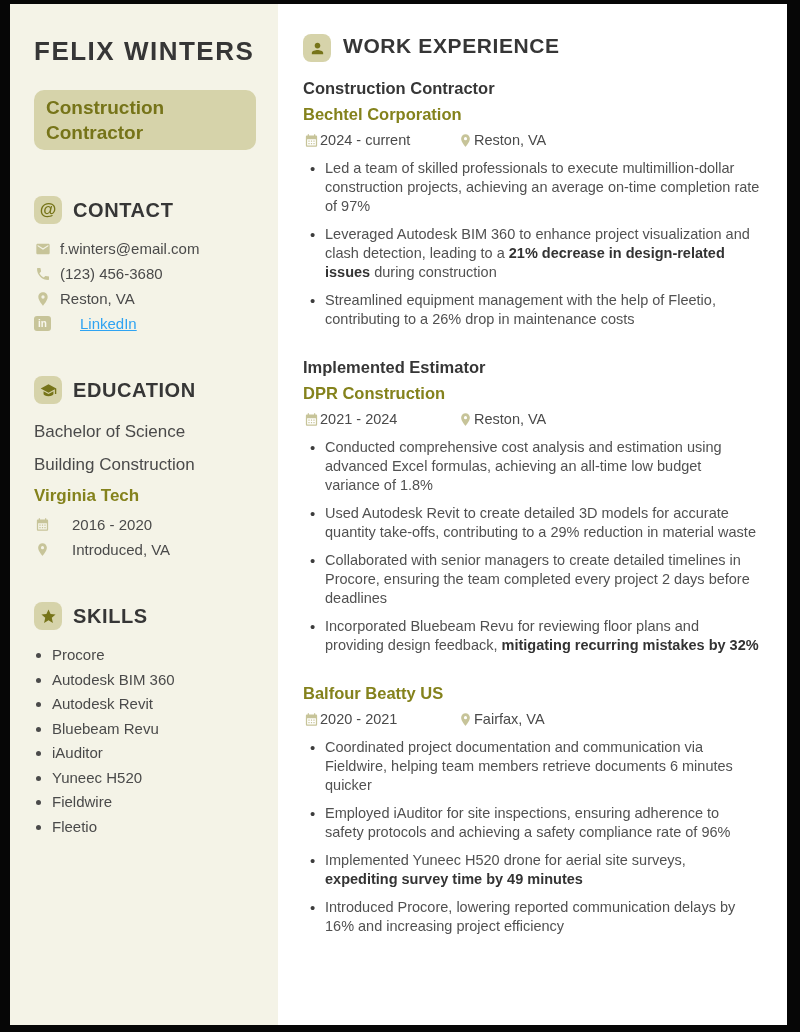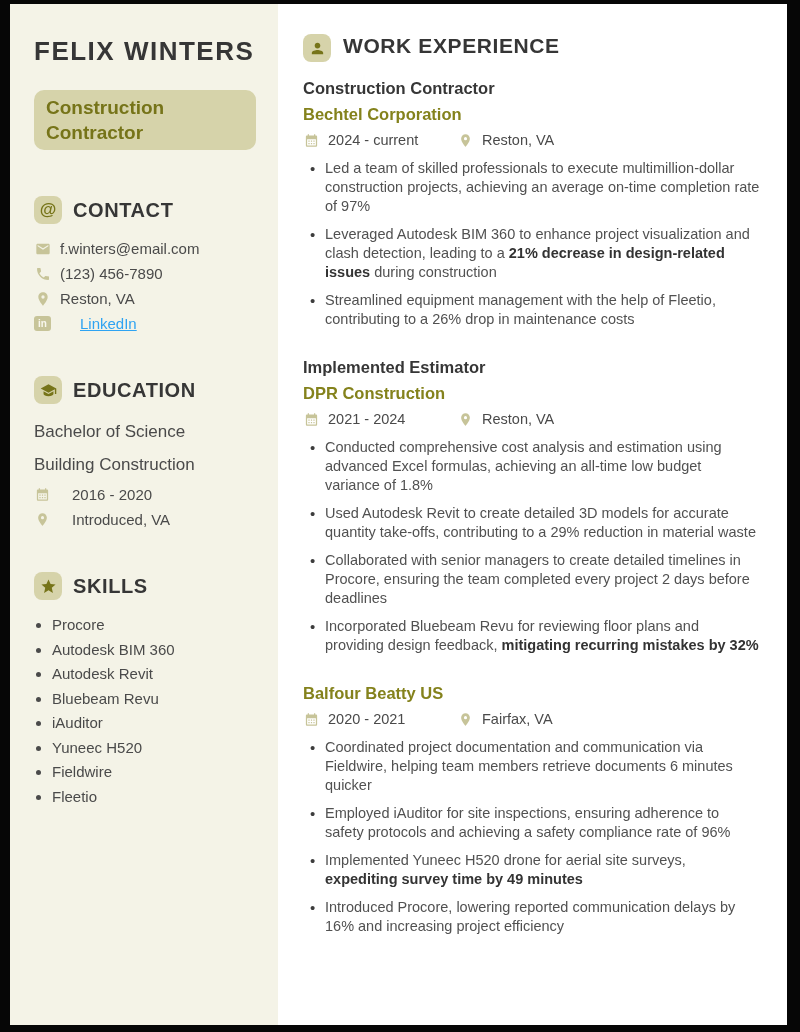--- a/index.html
+++ b/index.html
@@ -68,21 +68,21 @@
   
   .main { flex:1; box-sizing:border-box; padding:30px 27px 20px 25px; }
   .main-head { display:flex; align-items:flex-start; gap:12px; margin-bottom:17px; }
   .main-title { margin:0; font-size:21px; font-weight:700; letter-spacing:0.6px;
                 color:var(--heading-text,#363636); }
   .job { margin-bottom:29px; }
   .job-title { margin:0 0 7px 0; font-size:16.5px; font-weight:700; color:var(--heading-text,#363636); }
   .job-company { margin:0 0 8px 0; font-size:16.5px; font-weight:700; color:var(--accent-olive,#84821c); }
   .job-meta { display:flex; align-items:center; margin-bottom:11px;
               font-size:14.5px; color:var(--body-text,#4a4a4a); }
-  .m-group { display:flex; align-items:center; gap:8px; }
+  .m-group { display:flex; align-items:center; }
   .m-dates { width:154px; }
   .job-bullets { list-style:none; margin:0; padding:0; }
   .job-bullets li {
     position:relative; padding-left:22px; margin-bottom:9px;
     font-size:14.5px; line-height:19px; color:#515151;
   }
   .job-bullets li::before {
     content:"\2022"; position:absolute; left:7px; top:0;
     color:#3d3d3d; font-size:15px;
   }
@@ -112,21 +112,21 @@
               </svg>
             </span>
             <span>f.winters@email.com</span>
           </div>
           <div class="c-row">
             <span class="c-icon">
               <svg viewBox="0 0 24 24">
                 <path d="M6.62 10.79c1.44 2.83 3.76 5.14 6.59 6.59l2.2-2.2c.27-.27.67-.36 1.02-.24 1.12.37 2.33.57 3.57.57.55 0 1 .45 1 1V20c0 .55-.45 1-1 1-9.39 0-17-7.61-17-17 0-.55.45-1 1-1h3.5c.55 0 1 .45 1 1 0 1.25.2 2.45.57 3.57.11.35.03.74-.25 1.02l-2.2 2.2z"></path>
               </svg>
             </span>
-            <span>(123) 456-7890</span>
+            <span>(123) 456-3680</span>
           </div>
           <div class="c-row">
             <span class="c-icon">
               <svg viewBox="0 0 24 24">
                 <path d="M12 2C8.13 2 5 5.13 5 9c0 5.25 7 13 7 13s7-7.75 7-13c0-3.87-3.13-7-7-7zm0 9.5A2.5 2.5 0 1 1 12 6.5a2.5 2.5 0 0 1 0 5z"></path>
               </svg>
             </span>
             <span>Reston, VA</span>
           </div>
           <div class="c-row">
@@ -142,20 +142,21 @@
       <div class="sec-head">
         <span class="sec-icon">
             <svg viewBox="0 0 24 24">
               <path d="M12 3 1 9l11 6 9-4.91V17h2V9L12 3zM5 13.18V17c0 1.66 3.13 3 7 3s7-1.34 7-3v-3.82l-7 3.82-7-3.82z"></path>
             </svg>
           </span>
         <h2 class="sec-title">EDUCATION</h2>
       </div>
       <p class="edu-line">Bachelor of Science</p>
       <p class="edu-line">Building Construction</p>
+      <p class="edu-school">Virginia Tech</p>
       <div class="meta-row">
         <span class="c-icon">
             <svg viewBox="0 0 24 24">
               <path d="M19 4h-1V2h-2v2H8V2H6v2H5c-1.1 0-2 .9-2 2v14c0 1.1.9 2 2 2h14c1.1 0 2-.9 2-2V6c0-1.1-.9-2-2-2zm0 16H5V10h14v10zM9 14H7v-2h2v2zm4 0h-2v-2h2v2zm4 0h-2v-2h2v2zm-8 4H7v-2h2v2zm4 0h-2v-2h2v2zm4 0h-2v-2h2v2z"></path>
             </svg>
           </span>
         <span>2016 - 2020</span>
       </div>
       <div class="meta-row">
         <span class="c-icon">

